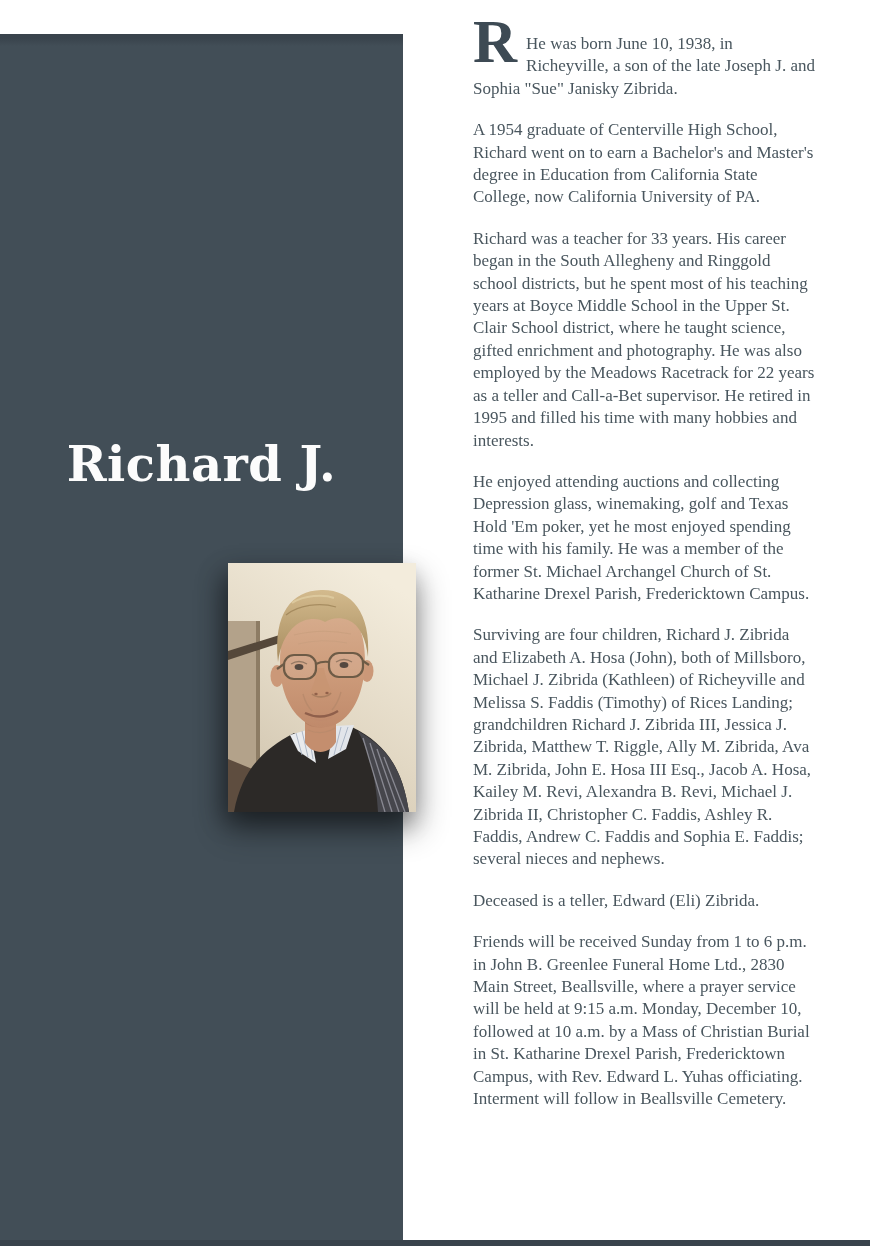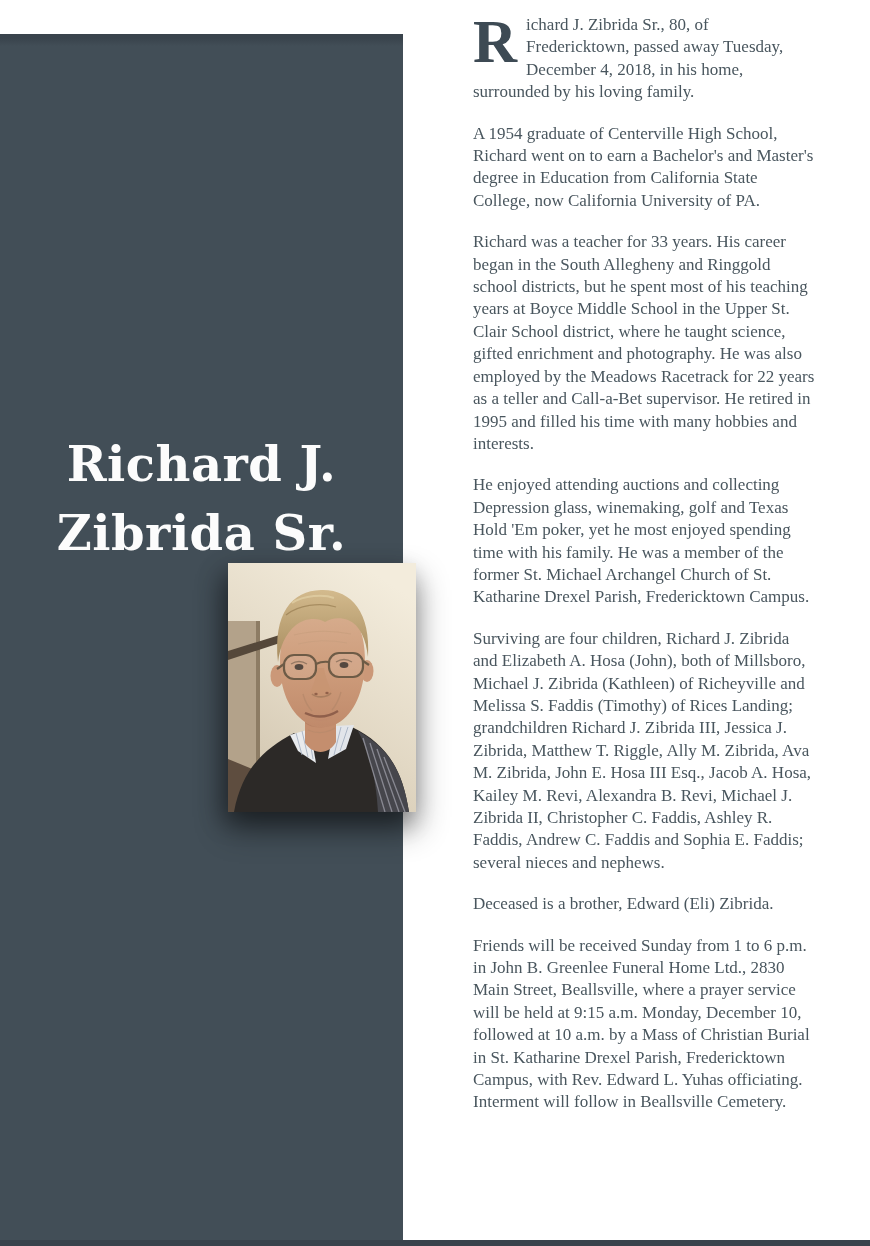--- a/index.html
+++ b/index.html
@@ -82,21 +82,20 @@
 </style>
 </head>
 <body>
 
 <div class="page">
 
   <div class="side-panel">
     <div class="top-strip"></div>
     <h1 class="name-heading">
       <span>Richard J.</span>
-      <span>Zibrida Sr.</span>
     </h1>
   </div>
 
   <div class="portrait">
     <svg viewBox="0 0 188 249" xmlns="http://www.w3.org/2000/svg">
       <defs>
         <linearGradient id="wall" x1="0.7" y1="0" x2="0.2" y2="1">
           <stop offset="0" stop-color="#f3ecdc"></stop>
           <stop offset="0.55" stop-color="#e2d8c4"></stop>
           <stop offset="1" stop-color="#cfc3ad"></stop>
@@ -178,24 +177,25 @@
       <path d="M113,129 Q110,140 104,147" stroke="#b5886a" stroke-width="1.3" fill="none" opacity="0.8"></path>
 
       <path d="M77,150 Q94,158 110,148" stroke="#8f5f4b" stroke-width="2.4" fill="none"></path>
       <path d="M83,155 Q94,160 104,154" stroke="#c08a6e" stroke-width="1.2" fill="none" opacity="0.75"></path>
 
       <path d="M80,167 Q94,173 107,165" stroke="#b5886a" stroke-width="1.2" fill="none" opacity="0.6"></path>
     </svg>
   </div>
 
   <div class="content">
-    <p><span class="drop-cap">R</span><span>ichard J. Zibrida Sr., 80, of Fredericktown, passed away Tuesday, December 4, 2018, in his home, surrounded by his loving family.</span></p>
+    <p><span class="drop-cap">R</span></p>
+    <p>He was born June 10, 1938, in Richeyville, a son of the late Joseph J. and Sophia "Sue" Janisky Zibrida.</p>
     <p>A 1954 graduate of Centerville High School, Richard went on to earn a Bachelor's and Master's degree in Education from California State College, now California University of PA.</p>
     <p>Richard was a teacher for 33 years. His career began in the South Allegheny and Ringgold school districts, but he spent most of his teaching years at Boyce Middle School in the Upper St. Clair School district, where he taught science, gifted enrichment and photography. He was also employed by the Meadows Racetrack for 22 years as a teller and Call-a-Bet supervisor. He retired in 1995 and filled his time with many hobbies and interests.</p>
     <p>He enjoyed attending auctions and collecting Depression glass, winemaking, golf and Texas Hold 'Em poker, yet he most enjoyed spending time with his family. He was a member of the former St. Michael Archangel Church of St. Katharine Drexel Parish, Fredericktown Campus.</p>
     <p>Surviving are four children, Richard J. Zibrida and Elizabeth A. Hosa (John), both of Millsboro, Michael J. Zibrida (Kathleen) of Richeyville and Melissa S. Faddis (Timothy) of Rices Landing; grandchildren Richard J. Zibrida III, Jessica J. Zibrida, Matthew T. Riggle, Ally M. Zibrida, Ava M. Zibrida, John E. Hosa III Esq., Jacob A. Hosa, Kailey M. Revi, Alexandra B. Revi, Michael J. Zibrida II, Christopher C. Faddis, Ashley R. Faddis, Andrew C. Faddis and Sophia E. Faddis; several nieces and nephews.</p>
-    <p>Deceased is a brother, Edward (Eli) Zibrida.</p>
+    <p>Deceased is a teller, Edward (Eli) Zibrida.</p>
     <p>Friends will be received Sunday from 1 to 6 p.m. in John B. Greenlee Funeral Home Ltd., 2830 Main Street, Beallsville, where a prayer service will be held at 9:15 a.m. Monday, December 10, followed at 10 a.m. by a Mass of Christian Burial in St. Katharine Drexel Parish, Fredericktown Campus, with Rev. Edward L. Yuhas officiating. Interment will follow in Beallsville Cemetery.</p>
   </div>
 
   <div class="bottom-strip"></div>
 
 </div>
 
 </body></html>

